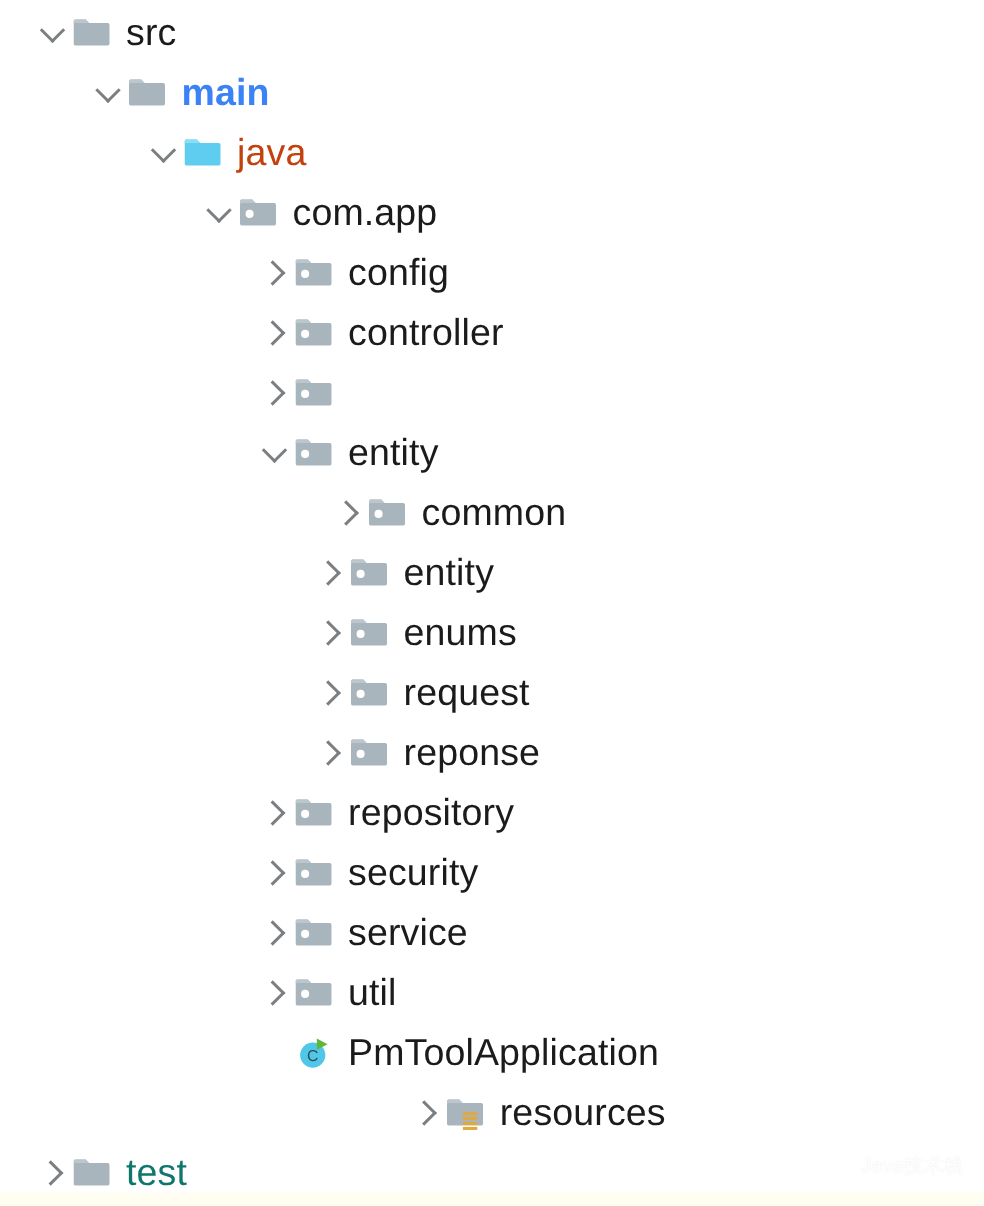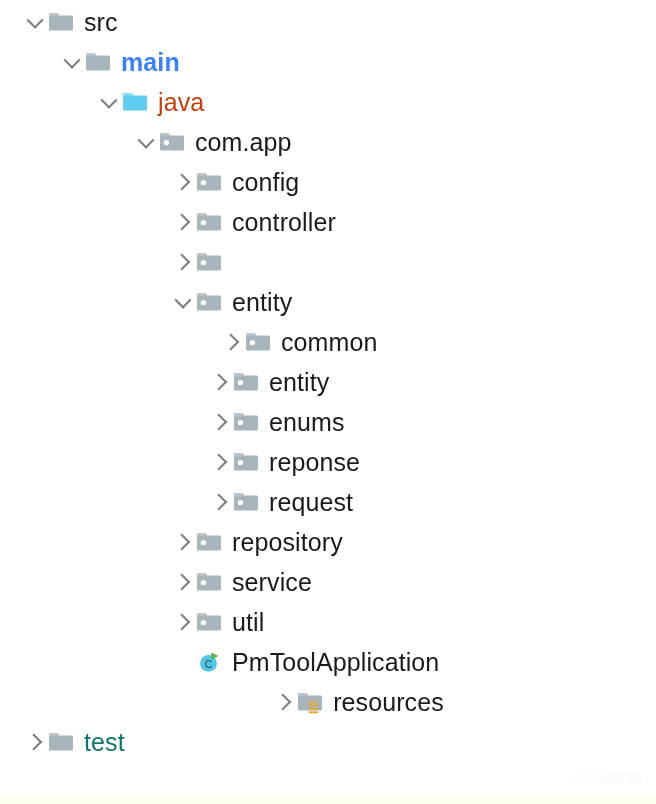--- a/index.html
+++ b/index.html
@@ -249,45 +249,57 @@
     <div class="row" style="height: 40px;">
       <span class="indent" style="width: 207px;"></span>
       <span class="chev right"></span>
       <span class="icon">
         <svg width="25" height="22" viewBox="0 0 25 22" aria-hidden="true">
           <path d="M0 3.2 A1.2 1.2 0 0 1 1.2 2 H8.2 L10.4 4.4 H22.8 A1.2 1.2 0 0 1 24 5.6 V18.2 A1.2 1.2 0 0 1 22.8 19.4 H1.2 A1.2 1.2 0 0 1 0 18.2 Z" fill="#a9b5bd"></path>
           <path d="M0 3.2 A1.2 1.2 0 0 1 1.2 2 H8.2 L10.4 4.4 H1.2 A1.2 1.2 0 0 0 0 5.6 Z" fill="#bcc6cd"></path>
           <circle cx="6.4" cy="11.6" r="2.7" fill="#ffffff"></circle>
         </svg>
       </span>
+      <span class="label" style="color: rgb(27, 27, 27);">request</span>
+    </div>
+    <div class="row" style="height: 40px;">
+      <span class="indent" style="width: 207px;"></span>
+      <span class="chev right"></span>
+      <span class="icon">
+        <svg width="25" height="22" viewBox="0 0 25 22" aria-hidden="true">
+          <path d="M0 3.2 A1.2 1.2 0 0 1 1.2 2 H8.2 L10.4 4.4 H22.8 A1.2 1.2 0 0 1 24 5.6 V18.2 A1.2 1.2 0 0 1 22.8 19.4 H1.2 A1.2 1.2 0 0 1 0 18.2 Z" fill="#a9b5bd"></path>
+          <path d="M0 3.2 A1.2 1.2 0 0 1 1.2 2 H8.2 L10.4 4.4 H1.2 A1.2 1.2 0 0 0 0 5.6 Z" fill="#bcc6cd"></path>
+          <circle cx="6.4" cy="11.6" r="2.7" fill="#ffffff"></circle>
+        </svg>
+      </span>
       <span class="label" style="color: rgb(27, 27, 27);">reponse</span>
     </div>
-    <div class="row" style="height: 40px;">
-      <span class="indent" style="width: 207px;"></span>
-      <span class="chev right"></span>
-      <span class="icon">
-        <svg width="25" height="22" viewBox="0 0 25 22" aria-hidden="true">
-          <path d="M0 3.2 A1.2 1.2 0 0 1 1.2 2 H8.2 L10.4 4.4 H22.8 A1.2 1.2 0 0 1 24 5.6 V18.2 A1.2 1.2 0 0 1 22.8 19.4 H1.2 A1.2 1.2 0 0 1 0 18.2 Z" fill="#a9b5bd"></path>
-          <path d="M0 3.2 A1.2 1.2 0 0 1 1.2 2 H8.2 L10.4 4.4 H1.2 A1.2 1.2 0 0 0 0 5.6 Z" fill="#bcc6cd"></path>
-          <circle cx="6.4" cy="11.6" r="2.7" fill="#ffffff"></circle>
-        </svg>
-      </span>
-      <span class="label" style="color: rgb(27, 27, 27);">request</span>
-    </div>
     <div class="row" style="height: 40px; text-align: center;">
       <span class="indent" style="width: 170px;"></span>
       <span class="chev right"></span>
       <span class="icon">
         <svg width="25" height="22" viewBox="0 0 25 22" aria-hidden="true">
           <path d="M0 3.2 A1.2 1.2 0 0 1 1.2 2 H8.2 L10.4 4.4 H22.8 A1.2 1.2 0 0 1 24 5.6 V18.2 A1.2 1.2 0 0 1 22.8 19.4 H1.2 A1.2 1.2 0 0 1 0 18.2 Z" fill="#a9b5bd"></path>
           <path d="M0 3.2 A1.2 1.2 0 0 1 1.2 2 H8.2 L10.4 4.4 H1.2 A1.2 1.2 0 0 0 0 5.6 Z" fill="#bcc6cd"></path>
           <circle cx="6.4" cy="11.6" r="2.7" fill="#ffffff"></circle>
         </svg>
       </span>
       <span class="label" style="color: rgb(27, 27, 27);">repository</span>
+    </div>
+    <div class="row" style="height: 40px;">
+      <span class="indent" style="width: 170px;"></span>
+      <span class="chev right"></span>
+      <span class="icon">
+        <svg width="25" height="22" viewBox="0 0 25 22" aria-hidden="true">
+          <path d="M0 3.2 A1.2 1.2 0 0 1 1.2 2 H8.2 L10.4 4.4 H22.8 A1.2 1.2 0 0 1 24 5.6 V18.2 A1.2 1.2 0 0 1 22.8 19.4 H1.2 A1.2 1.2 0 0 1 0 18.2 Z" fill="#a9b5bd"></path>
+          <path d="M0 3.2 A1.2 1.2 0 0 1 1.2 2 H8.2 L10.4 4.4 H1.2 A1.2 1.2 0 0 0 0 5.6 Z" fill="#bcc6cd"></path>
+          <circle cx="6.4" cy="11.6" r="2.7" fill="#ffffff"></circle>
+        </svg>
+      </span>
+      <span class="label" style="color: rgb(27, 27, 27);">security</span>
     </div>
     <div class="row" style="height: 40px;">
       <span class="indent" style="width: 170px;"></span>
       <span class="chev right"></span>
       <span class="icon">
         <svg width="25" height="22" viewBox="0 0 25 22" aria-hidden="true">
           <path d="M0 3.2 A1.2 1.2 0 0 1 1.2 2 H8.2 L10.4 4.4 H22.8 A1.2 1.2 0 0 1 24 5.6 V18.2 A1.2 1.2 0 0 1 22.8 19.4 H1.2 A1.2 1.2 0 0 1 0 18.2 Z" fill="#a9b5bd"></path>
           <path d="M0 3.2 A1.2 1.2 0 0 1 1.2 2 H8.2 L10.4 4.4 H1.2 A1.2 1.2 0 0 0 0 5.6 Z" fill="#bcc6cd"></path>
           <circle cx="6.4" cy="11.6" r="2.7" fill="#ffffff"></circle>
         </svg>

